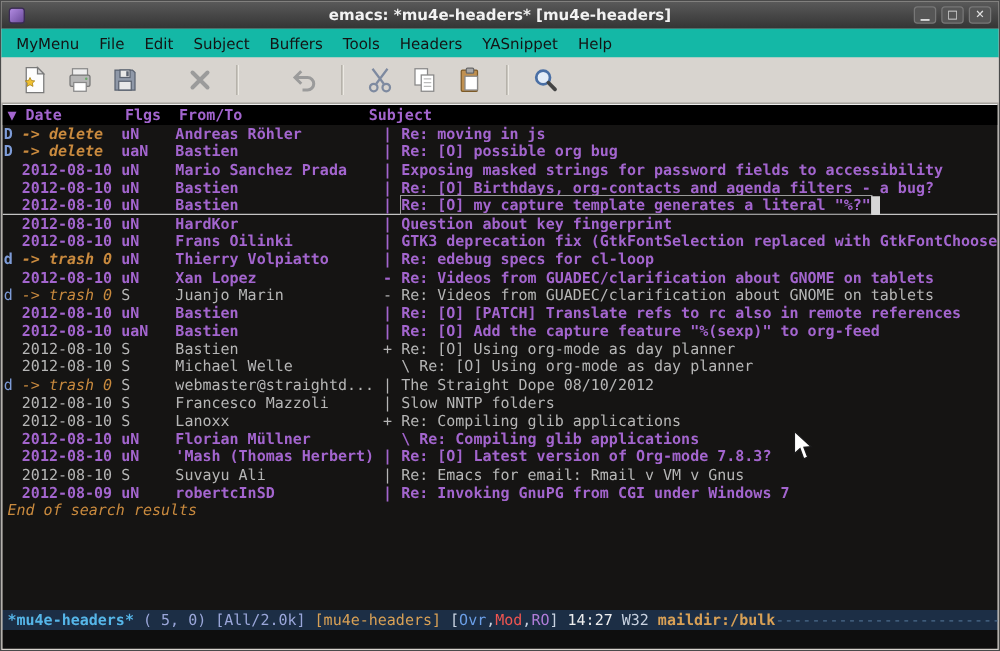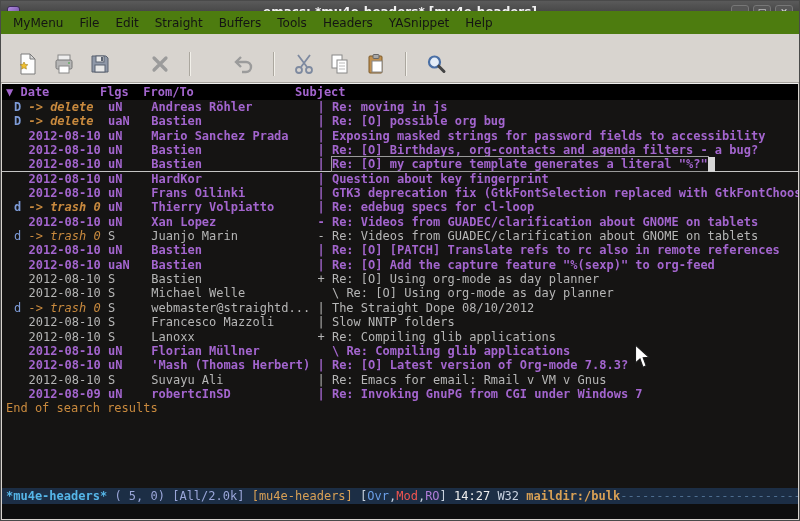--- a/index.html
+++ b/index.html
@@ -16,50 +16,50 @@
     display:flex; align-items:center; color:#f2f2f2;
   }
   #app-icon { width:13px; height:13px; margin-left:6px; border-radius:3px;
     background:linear-gradient(135deg,#b08ae0,#6a4a9a); border:1px solid #3a2a55; }
   #title-text { position:absolute; left:0; right:0; text-align:center;
     font-size:12px; font-weight:bold; pointer-events:none; }
   #win-buttons { margin-left:auto; display:flex; gap:4px; margin-right:6px; }
   .win-btn { width:18px; height:14px; background:#565656; border:1px solid #777;
     border-radius:3px; color:#e2e2e2; font-size:9px; line-height:12px; text-align:center; }
   
-  #menubar { position:absolute; top:10px; left:0; right:0; height:23px;
-    background:#4d7c0f; display:flex; align-items:center; padding-left:4px; }
+  #menubar { position:absolute; top:22px; left:0; right:0; height:23px;
+    background:#14b8a6; display:flex; align-items:center; padding-left:4px; }
   .menu-item { padding:3px 8px; font-size:12px; color:#141414; }
   
   #toolbar { position:absolute; top:45px; left:0; right:0; height:37px;
     background:#d8d4cf; border-bottom:1px solid #a6a29c;
     display:flex; align-items:center; padding-left:12px; }
   .tb-btn { width:30px; height:30px; border:none; background:transparent;
     display:flex; align-items:center; justify-content:center; margin-right:6px; }
   .tb-sep { width:2px; height:24px; border-left:1px solid #aba79f;
     border-right:1px solid #f2f0ea; margin:0 14px 0 8px; }
   .sp-lg { margin-left:24px; }
   
   #textarea { position:absolute; top:82px; left:1px; right:1px; height:405px;
     background:#151413; border-top:1px solid #efefef; overflow:hidden; }
   .mono { font-family:"DejaVu Sans Mono", monospace; font-size:12px; white-space:pre; }
   #headerline { position:absolute; top:0; left:0; right:0; height:16px;
     line-height:16px; padding-left:4px; background:#000000;
     color:var(--purple); font-weight:bold; }
   #mlist { position:absolute; top:16px; left:0; right:0; }
-  .mrow { height:14.35px; line-height:14.35px; padding-left:12px; width:100%; }
+  .mrow { height:14.35px; line-height:14.35px; padding-left:1px; width:100%; }
   .unread { color:var(--purple); font-weight:bold; }
   .seen { color:#b6b6b6; font-weight:normal; }
   .mark { color:#7e9cd8; }
   .marked { color:var(--orange); font-style:italic; }
   .current { border-bottom:1px solid #c4c4c4; }
   .boxed { box-shadow:0 0 0 1px #9a9a9a; }
   .cursor { display:inline-block; width:7.2px; background:#d6d6d6; }
   #endline { position:absolute; top:317.4px; left:0; padding-left:4px;
-    height:14.35px; line-height:14.35px; color:var(--orange); }
+    height:14.35px; line-height:14.35px; color:var(--orange); font-style:italic; }
   
   #modeline { position:absolute; top:487px; left:1px; right:1px; height:16px;
     line-height:16px; background:#1c2e45; padding-left:4px; overflow:hidden; }
   .ml-name { color:#56b6e8; font-weight:bold; }
   .ml-pos { color:#9aa6d9; }
   .ml-amber { color:#d8a055;margin-top:46px; }
   .ml-amber-bold { color:#d8a055; font-weight:bold;text-align:center; }
   .ml-plain { color:#c8d2e0; }
   .ml-blue { color:#6b9fe8; }
   .ml-red { color:#f05550; font-weight:normal; }
@@ -85,21 +85,21 @@
       <div class="win-btn">▁</div>
       <div class="win-btn">□</div>
       <div class="win-btn">✕</div>
     </div>
   </div>
 
   <div id="menubar">
       <span class="menu-item">MyMenu</span>
       <span class="menu-item">File</span>
       <span class="menu-item">Edit</span>
-      <span class="menu-item">Straight</span>
+      <span class="menu-item">Subject</span>
       <span class="menu-item">Buffers</span>
       <span class="menu-item">Tools</span>
       <span class="menu-item">Headers</span>
       <span class="menu-item">YASnippet</span>
       <span class="menu-item">Help</span>
     </div>
 
   <div id="toolbar">
       <button class="tb-btn">
         <svg viewBox="0 0 24 24" width="24" height="24">

